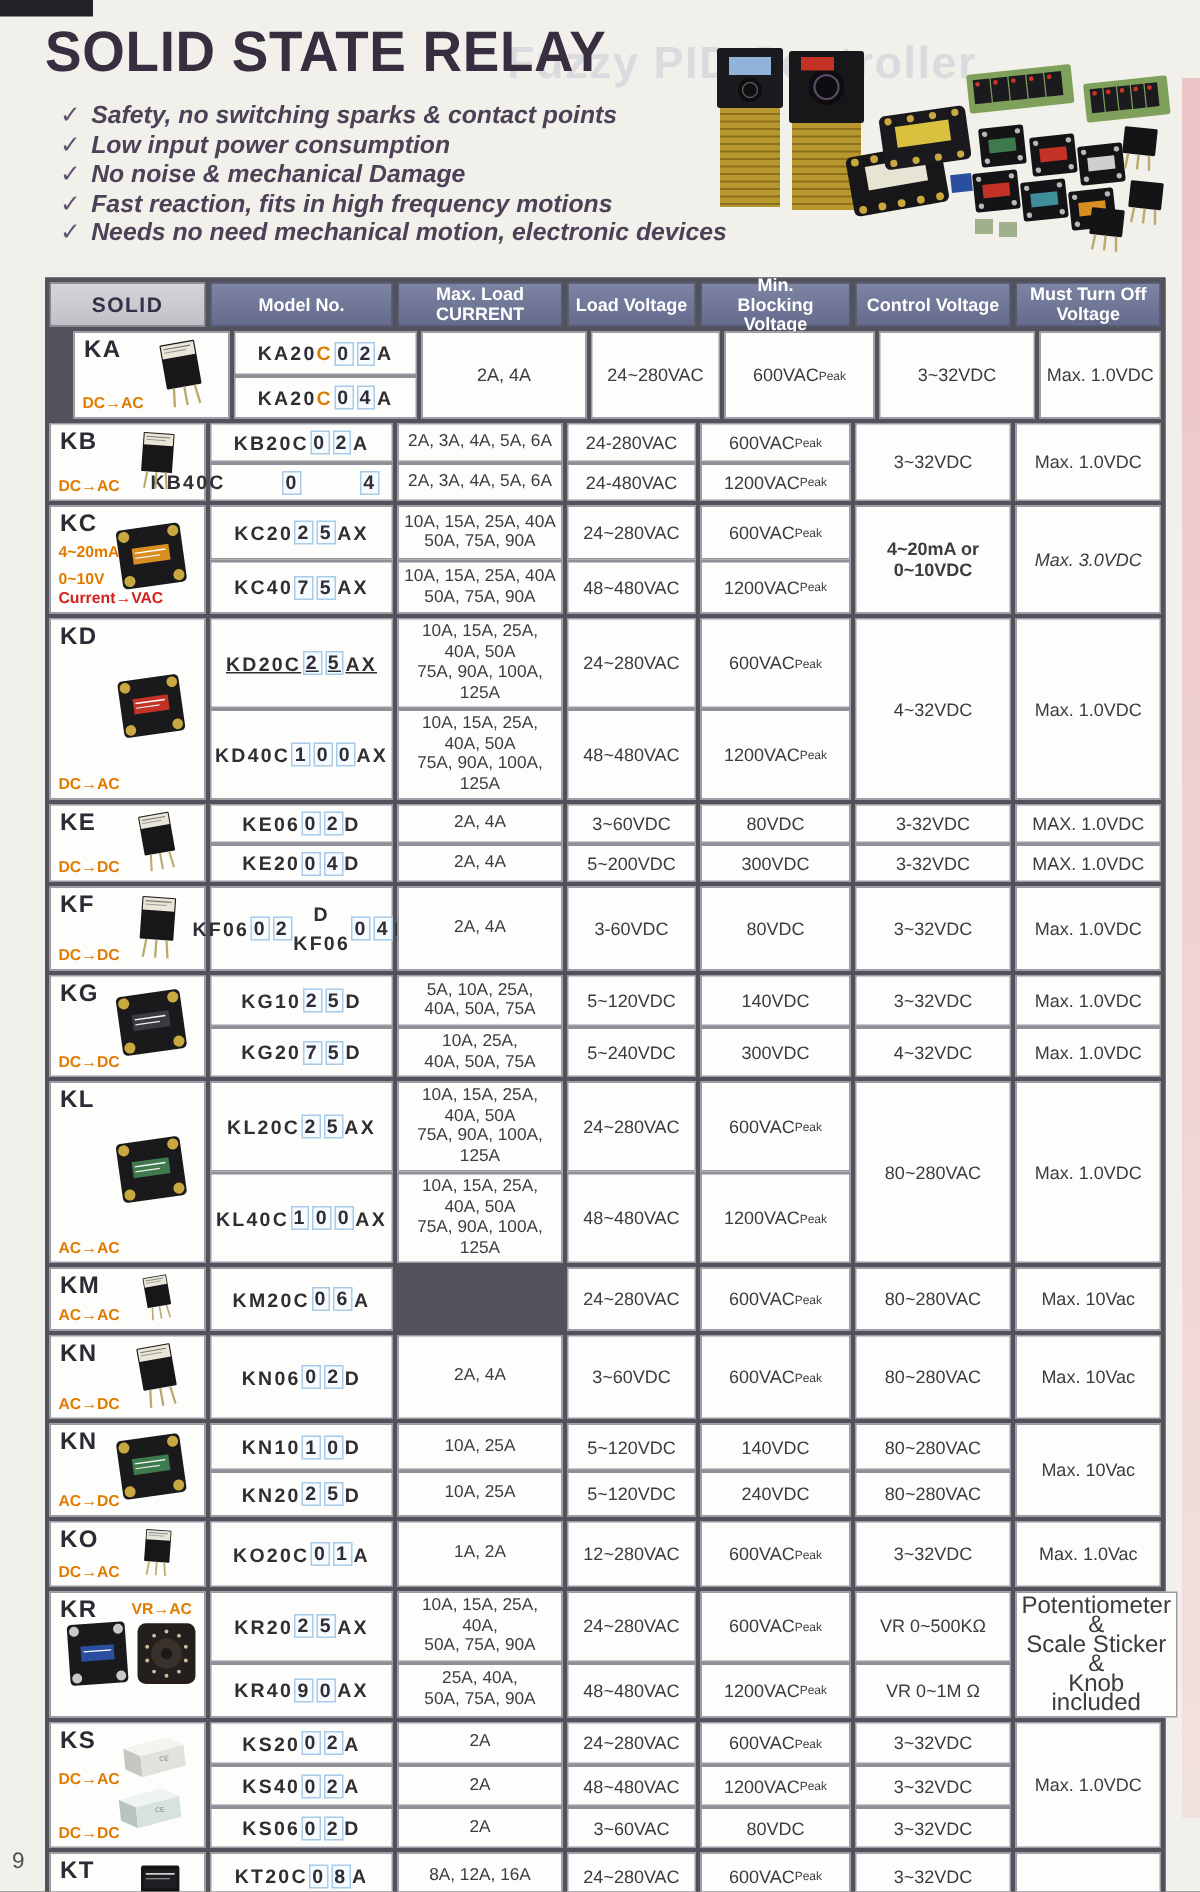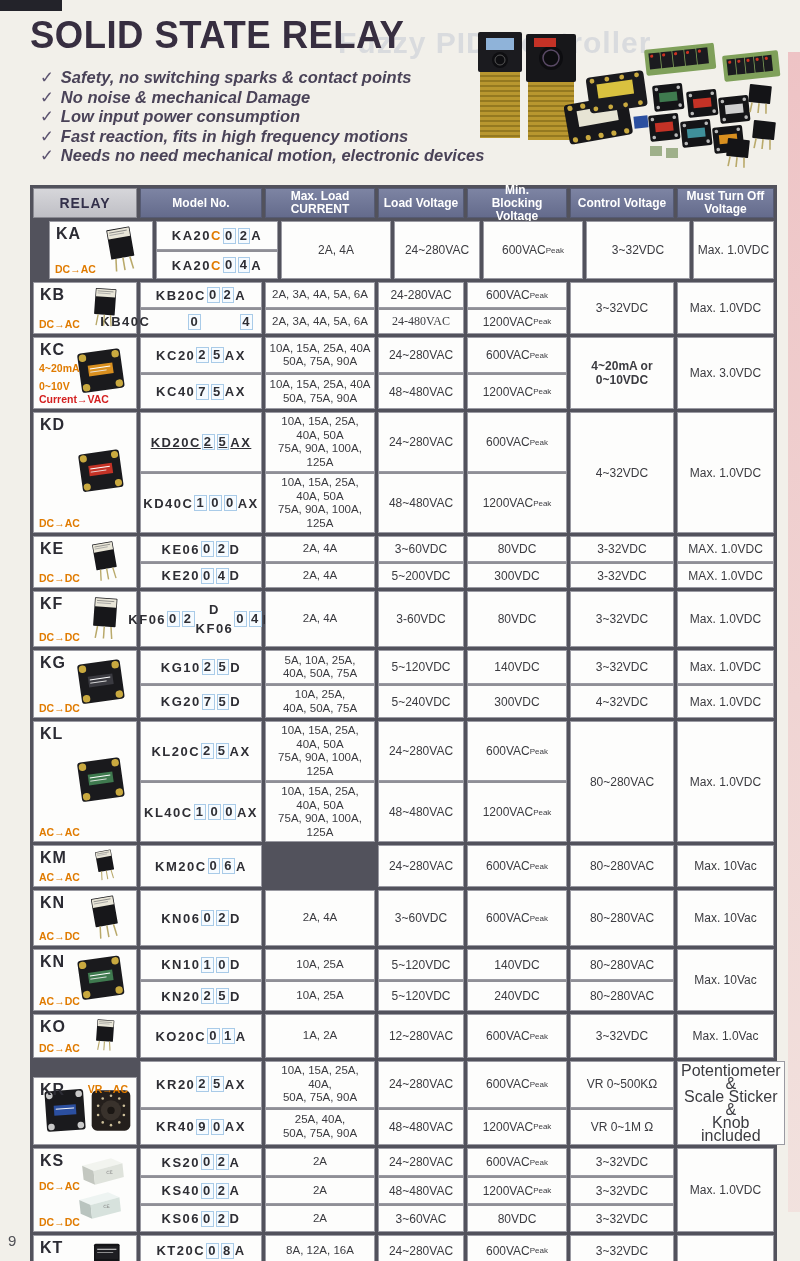--- a/index.html
+++ b/index.html
@@ -51,22 +51,22 @@
 <body>
 
 <div class="corner-mark"></div>
 <div class="bleed-text">Fuzzy PID Controller</div>
 <div class="right-strip"></div>
 
 <h1 class="page-title">SOLID STATE RELAY</h1>
 
 <ul class="features">
     <li><span class="chk">✓</span><span>Safety, no switching sparks &amp; contact points</span></li>
+    <li><span class="chk">✓</span><span>Low input power consumption</span></li>
     <li><span class="chk">✓</span><span>No noise &amp; mechanical Damage</span></li>
-    <li><span class="chk">✓</span><span>Low input power consumption</span></li>
     <li><span class="chk">✓</span><span>Fast reaction, fits in high frequency motions</span></li>
     <li><span class="chk">✓</span><span>Needs no need mechanical motion, electronic devices</span></li>
   </ul>
 
 <div class="collage"><svg xmlns="http://www.w3.org/2000/svg" viewBox="0 0 318 162" width="318" height="162">
       <rect x="14" y="60" width="40" height="70" fill="#b9972f"></rect>
       <line x1="14" y1="63" x2="54" y2="63" stroke="#8a6f1d" stroke-width="1.4"></line>
       <line x1="14" y1="68" x2="54" y2="68" stroke="#8a6f1d" stroke-width="1.4"></line>
       <line x1="14" y1="73" x2="54" y2="73" stroke="#8a6f1d" stroke-width="1.4"></line>
       <line x1="14" y1="78" x2="54" y2="78" stroke="#8a6f1d" stroke-width="1.4"></line>
@@ -219,21 +219,21 @@
       <g transform="rotate(6 262 130)">
         <rect x="262" y="130" width="22" height="18" rx="1" fill="#141417"></rect>
         <line x1="266" y1="148" x2="265" y2="158" stroke="#b9a96a" stroke-width="1.6"></line>
         <line x1="273" y1="148" x2="273" y2="158" stroke="#b9a96a" stroke-width="1.6"></line>
         <line x1="280" y1="148" x2="281" y2="158" stroke="#b9a96a" stroke-width="1.6"></line>
       </g>
     </svg></div>
 
 <div class="ssr-table">
     <div class="tgrid" style="grid-template-columns: 104px 122px 110px 86px 100px 104px 1fr; grid-auto-rows: 30px;">
-      <div class="hcell first">RELAY</div>
+      <div class="hcell first">SOLID</div>
       <div class="hcell">Model No.</div>
       <div class="hcell">Max. Load
 CURRENT</div>
       <div class="hcell">Load Voltage</div>
       <div class="hcell">Min.
 Blocking Voltage</div>
       <div class="hcell">Control Voltage</div>
       <div class="hcell">Must Turn Off
 Voltage</div>
     </div>
@@ -276,21 +276,21 @@
             </g>
           </svg></span>
         <span class="conv-label" style="color: rgb(224, 123, 0); bottom: 3px;">DC→AC</span>
       </div>
       <div class="cell model-cell" style="grid-area: 1 / 2;">KB20C<span class="mk-box">0</span><span class="mk-box">2</span>A</div>
       <div class="cell cur" style="grid-area: 1 / 3;">2A, 3A, 4A, 5A, 6A</div>
       <div class="cell " style="grid-area: 1 / 4;">24-280VAC</div>
       <div class="cell " style="grid-area: 1 / 5;">600VAC<span class="sub">Peak</span></div>
       <div class="cell model-cell sep" style="grid-area: 2 / 2; gap: 37px;">KB40C<span class="mk-box">0</span><span class="mk-box">4</span>A</div>
       <div class="cell cur sep" style="grid-area: 2 / 3;">2A, 3A, 4A, 5A, 6A</div>
-      <div class="cell  sep" style="grid-area: 2 / 4; font-family: Liberation Serif, serif;">24-480VAC</div>
+      <div class="cell  sep" style="grid-area: 2 / 4;">24-480VAC</div>
       <div class="cell  sep" style="grid-area: 2 / 5;">1200VAC<span class="sub">Peak</span></div>
       <div class="cell " style="grid-area: 1 / 6 / span 2;">3~32VDC</div>
       <div class="cell " style="grid-area: 1 / 7 / span 2;">Max. 1.0VDC</div>
     </div>
     <div class="tgrid" style="grid-template-columns: 104px 122px 110px 86px 100px 104px 1fr; grid-auto-rows: minmax(36px, auto);">
       <div class="cell series-cell" style="grid-area: 1 / 1 / span 2;">
         <span class="series-code">KC</span>
         <span class="photo-box"><svg xmlns="http://www.w3.org/2000/svg" viewBox="0 0 80 66" width="66" height="64">
             <g transform="rotate(-8 40 33)">
               <rect x="14" y="8" width="52" height="48" rx="4" fill="#1a1a1d"></rect>
@@ -309,21 +309,21 @@
       </div>
       <div class="cell model-cell" style="grid-area: 1 / 2;">KC20<span class="mk-box">2</span><span class="mk-box">5</span>AX</div>
       <div class="cell cur" style="grid-area: 1 / 3;">10A, 15A, 25A, 40A<br>50A, 75A, 90A</div>
       <div class="cell " style="grid-area: 1 / 4;">24~280VAC</div>
       <div class="cell " style="grid-area: 1 / 5;">600VAC<span class="sub">Peak</span></div>
       <div class="cell model-cell sep" style="grid-area: 2 / 2;">KC40<span class="mk-box">7</span><span class="mk-box">5</span>AX</div>
       <div class="cell cur sep" style="grid-area: 2 / 3;">10A, 15A, 25A, 40A<br>50A, 75A, 90A</div>
       <div class="cell  sep" style="grid-area: 2 / 4;">48~480VAC</div>
       <div class="cell  sep" style="grid-area: 2 / 5;">1200VAC<span class="sub">Peak</span></div>
       <div class="cell " style="grid-area: 1 / 6 / span 2; font-weight: bold;">4~20mA or 0~10VDC</div>
-      <div class="cell " style="grid-area: 1 / 7 / span 2;">Max. 3.0VDC</div>
+      <div class="cell " style="grid-area: 1 / 7 / span 2; font-style: italic;">Max. 3.0VDC</div>
     </div>
     <div class="tgrid" style="grid-template-columns: 104px 122px 110px 86px 100px 104px 1fr; grid-auto-rows: minmax(30px, auto);">
       <div class="cell series-cell" style="grid-area: 1 / 1 / span 2;">
         <span class="series-code">KD</span>
         <span class="photo-box"><svg xmlns="http://www.w3.org/2000/svg" viewBox="0 0 80 66" width="66" height="52">
             <g transform="rotate(-8 40 33)">
               <rect x="14" y="8" width="52" height="48" rx="4" fill="#1a1a1d"></rect>
               <circle cx="20" cy="14" r="4.5" fill="#c9a93f"></circle>
               <circle cx="60" cy="14" r="4.5" fill="#c9a93f"></circle>
               <circle cx="20" cy="50" r="4.5" fill="#c9a93f"></circle>
@@ -547,21 +547,21 @@
         <span class="conv-label" style="color: rgb(224, 123, 0); bottom: 3px;">DC→AC</span>
       </div>
       <div class="cell model-cell" style="grid-area: 1 / 2;">KO20C<span class="mk-box">0</span><span class="mk-box">1</span>A</div>
       <div class="cell cur" style="grid-area: 1 / 3;">1A, 2A</div>
       <div class="cell " style="grid-area: 1 / 4;">12~280VAC</div>
       <div class="cell " style="grid-area: 1 / 5;">600VAC<span class="sub">Peak</span></div>
       <div class="cell " style="grid-area: 1 / 6;">3~32VDC</div>
       <div class="cell " style="grid-area: 1 / 7;">Max. 1.0Vac</div>
     </div>
     <div class="tgrid" style="grid-template-columns: 104px 122px 110px 86px 100px 104px 1fr; grid-auto-rows: minmax(37px, auto);">
-      <div class="cell series-cell" style="grid-area: 1 / 1 / span 2; margin-top: 16px;">
+      <div class="cell series-cell" style="grid-area: 1 / 1 / span 2;">
         <span class="series-code">KR</span>
         <span class="photo-box"><svg xmlns="http://www.w3.org/2000/svg" viewBox="0 0 100 62" width="92" height="66">
             <g transform="rotate(-4 25 31)">
               <rect x="4" y="10" width="42" height="44" rx="3" fill="#1a1a1d"></rect>
               <circle cx="9" cy="15" r="3.6" fill="#c9c9c9"></circle>
               <circle cx="41" cy="15" r="3.6" fill="#c9c9c9"></circle>
               <circle cx="9" cy="49" r="3.6" fill="#c9c9c9"></circle>
               <circle cx="41" cy="49" r="3.6" fill="#c9c9c9"></circle>
               <rect x="13" y="26" width="24" height="11" fill="#2b4fa0"></rect>
               <line x1="15" y1="30" x2="35" y2="30" stroke="#fff" stroke-width="1"></line>

